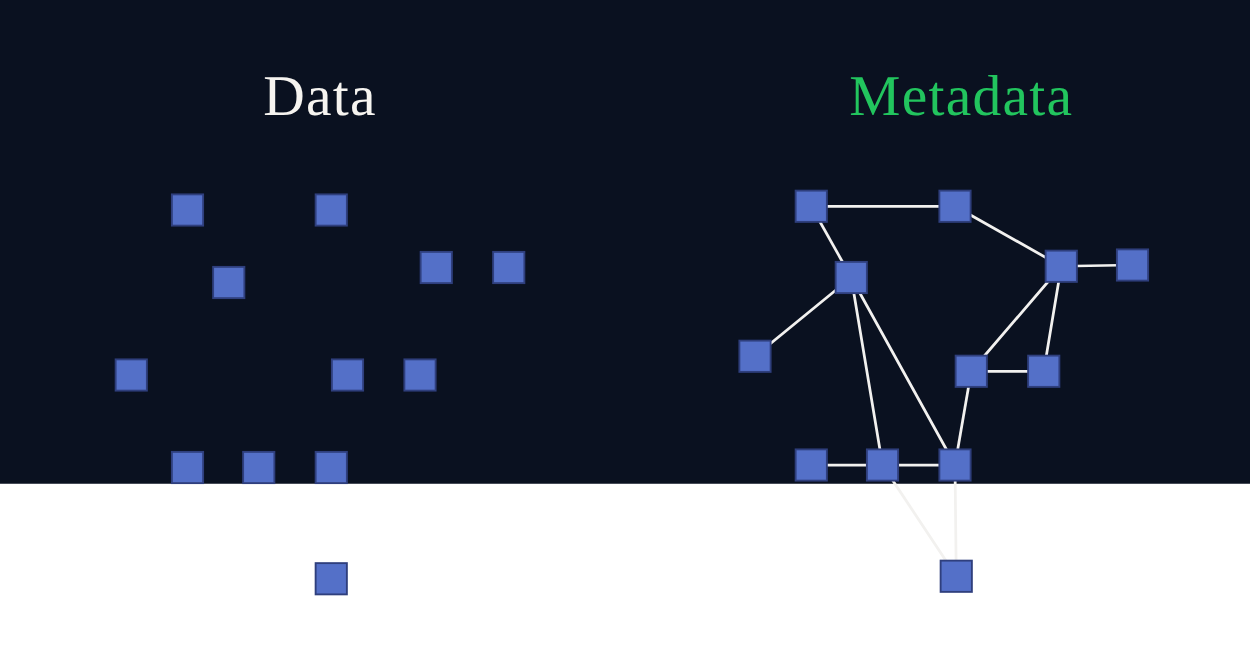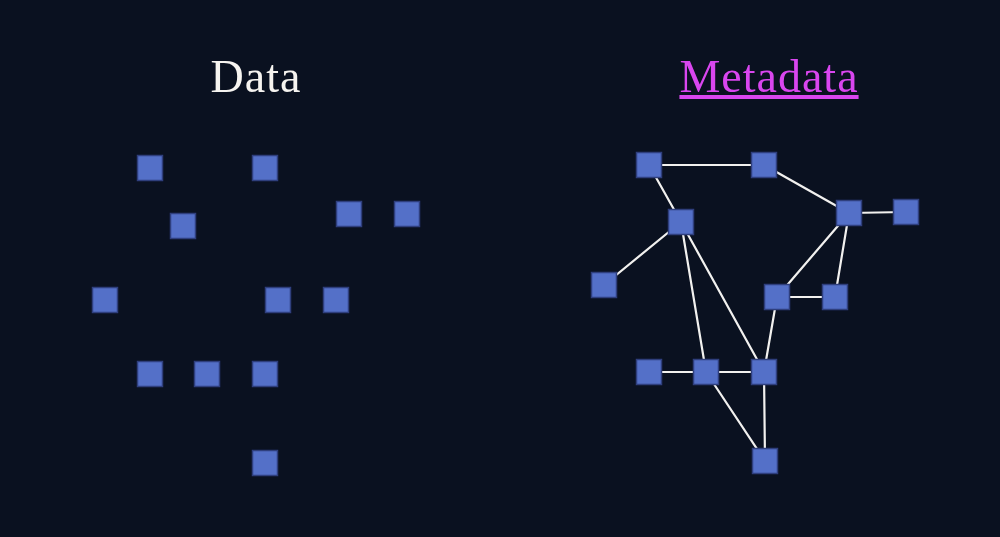--- a/index.html
+++ b/index.html
@@ -8,21 +8,21 @@
   }
   body {
     width: 1000px;
     height: 537px;
     overflow: hidden;
     font-family: "Liberation Serif", "DejaVu Serif", serif;
   }
   .canvas {
     position: relative;
     width: 1000px;
-    height: 537px;
+    height: 387px;
     background: #0a1120; 
   }
   .panel-title {
     position: absolute;
     top: 54px;
     transform: translateX(-50%);
     font-size: 46px;
     line-height: 1;
     font-weight: 400;
     letter-spacing: 1px;
@@ -37,21 +37,21 @@
     left: 0;
     top: 0;
     display: block;
   }
 </style>
 </head>
 <body>
 
 <div class="canvas" id="canvas" style="background: rgb(10, 17, 32);">
   <div class="panel-title" id="title-data" style="color: rgb(246, 244, 240);">Data</div>
-  <div class="panel-title" id="title-metadata" style="color: #d946ef; text-decoration: underline;">Metadata</div>
+  <div class="panel-title" id="title-metadata" style="color: #22c55e;">Metadata</div>
   <svg id="diagram" width="1000" height="537" xmlns="http://www.w3.org/2000/svg">
       <line x1="649" y1="165" x2="764" y2="165" stroke="#f2f1ef" stroke-width="2.2" stroke-linecap="round"></line>
       <line x1="649" y1="165" x2="681" y2="222" stroke="#f2f1ef" stroke-width="2.2" stroke-linecap="round"></line>
       <line x1="764" y1="165" x2="849" y2="213" stroke="#f2f1ef" stroke-width="2.2" stroke-linecap="round"></line>
       <line x1="849" y1="213" x2="906" y2="212" stroke="#f2f1ef" stroke-width="2.2" stroke-linecap="round"></line>
       <line x1="849" y1="213" x2="777" y2="297" stroke="#f2f1ef" stroke-width="2.2" stroke-linecap="round"></line>
       <line x1="849" y1="213" x2="835" y2="297" stroke="#f2f1ef" stroke-width="2.2" stroke-linecap="round"></line>
       <line x1="681" y1="222" x2="604" y2="285" stroke="#f2f1ef" stroke-width="2.2" stroke-linecap="round"></line>
       <line x1="681" y1="222" x2="706" y2="372" stroke="#f2f1ef" stroke-width="2.2" stroke-linecap="round"></line>
       <line x1="681" y1="222" x2="764" y2="372" stroke="#f2f1ef" stroke-width="2.2" stroke-linecap="round"></line>

